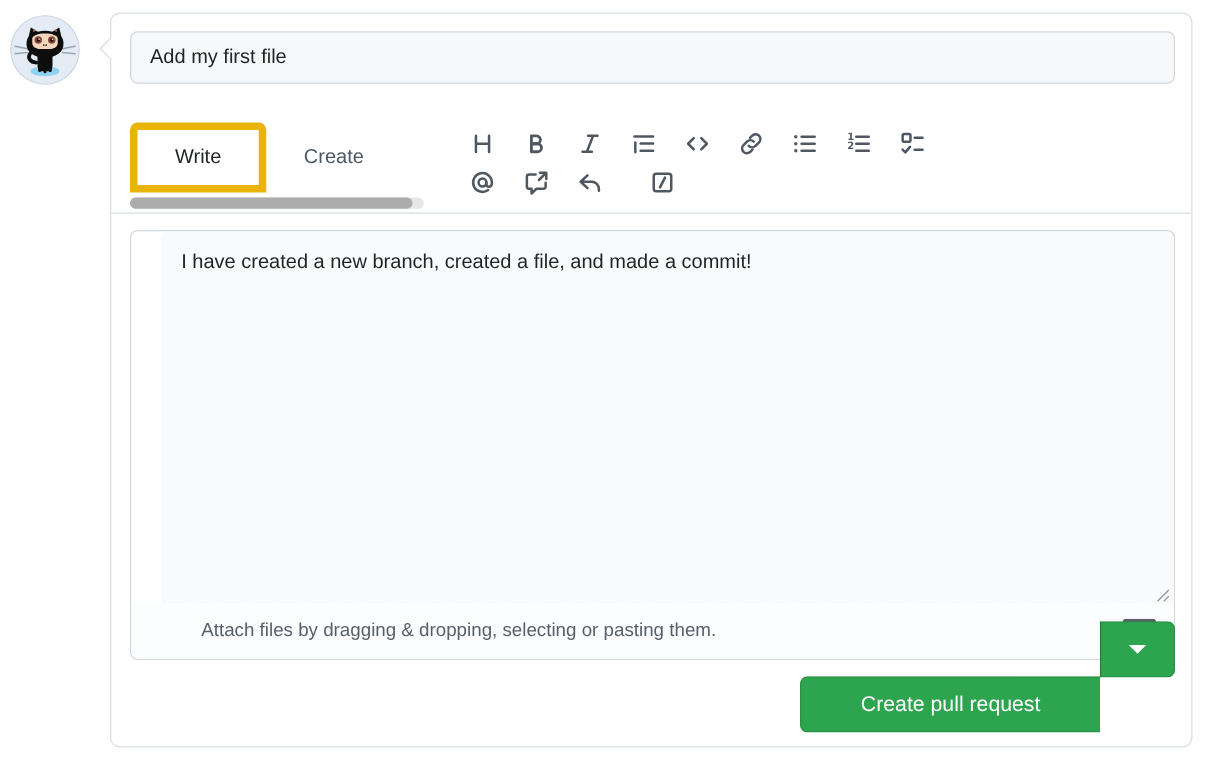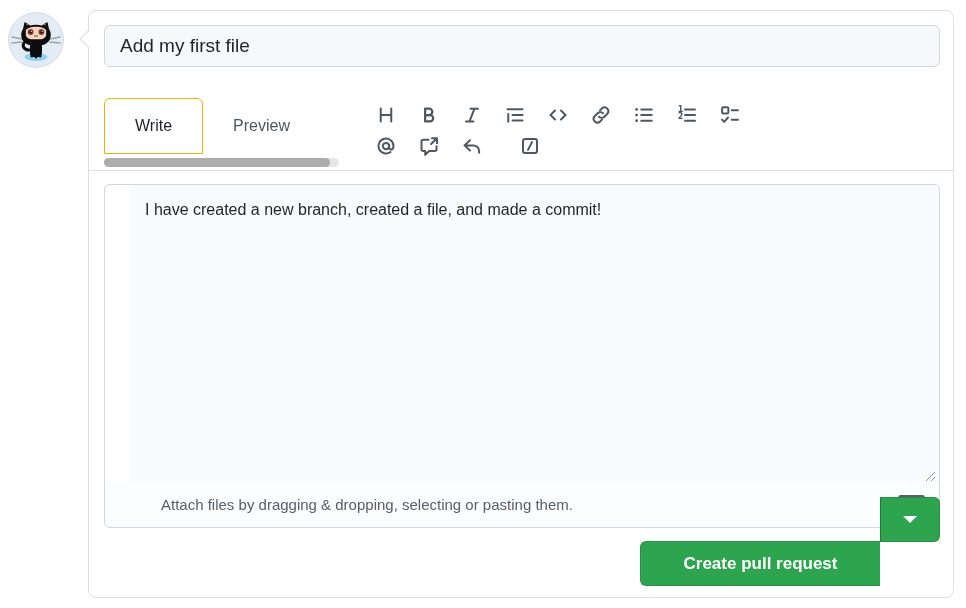--- a/index.html
+++ b/index.html
@@ -21,37 +21,37 @@
   .bubble-caret {
     position: absolute; left: -7px; top: 22px; width: 12px; height: 12px;
     background: #fff; border-left: 1px solid #d8dee4; border-bottom: 1px solid #d8dee4;
     transform: rotate(45deg);
   }
 
   
   .title-input {
     position: absolute; left: 15px; top: 14px; width: 836px; height: 42px;
     background: #f6f8fa; border: 1px solid #d0d7de; border-radius: 6px;
-    padding: 0 15px; font-size: 19px; color: #1f2328;
+    padding: 0 15px; font-size: 16px; color: #1f2328;
     font-family: "Liberation Sans", "DejaVu Sans", sans-serif; outline: none;
   }
 
   
   .editor-header {
     position: absolute; left: 0; top: 87px; width: 100%; height: 73px;
     border-bottom: 1px solid #d8dee4;
   }
   .tabs { position: absolute; left: 15px; top: 0; height: 56px; display: flex; }
   .tab {
     height: 56px; padding: 0 30px; background: transparent; border: none;
     font-family: "Liberation Sans", "DejaVu Sans", sans-serif;
     font-size: 16px; color: #4d5761; cursor: pointer;
   }
   .tab.active {
-    background: #fff; border: 1px solid #eab308; border-radius: 6px 6px 0 0;
+    background: #fff; border: 6px solid #eab308; border-radius: 6px 6px 0 0;
     color: #1f2328;
   }
   .tabs-scrollbar {
     position: absolute; left: 15px; top: 60px; width: 235px; height: 9px;
     background: #e6e6e6; border-radius: 5px;
   }
   .tabs-scrollbar .thumb { width: 226px; height: 9px; background: #acacac; border-radius: 5px; }
 
   .toolbar { position: absolute; left: 287px; top: 1px; }
   .toolbar-row { display: flex; align-items: center; height: 31px; column-gap: 23px; }
@@ -84,21 +84,21 @@
     padding: 0 14px 0 16px; background: #fcfdfe; border-radius: 0 0 6px 6px;
   }
   .attach-hint { font-size: 15px; color: #57606a; margin-left: 40px; }
   .md-badge { background: transparent; border: none; padding: 0; cursor: pointer; display: flex; }
 
   
   .actions { position: absolute; right: 13px; bottom: 11px; display: flex; }
   .btn-primary {
     width: 240px; height: 45px; background: #2da44e; color: #ffffff;
     border: 1px solid rgba(27,31,36,0.15); border-right: none;
-    border-radius: 6px 0 0 6px; font-size: 17px; font-weight: bold;
+    border-radius: 6px 0 0 6px; font-size: 17px; font-weight: normal;
     font-family: "Liberation Sans", "DejaVu Sans", sans-serif; cursor: pointer; margin-top: 44px;
   }
   .btn-caret {
     width: 60px; height: 45px; background: #2da44e;
     border: 1px solid rgba(27,31,36,0.15); border-left: 1px solid rgba(17,70,34,0.45);
     border-radius: 0 6px 6px 0; cursor: pointer;
     display: flex; align-items: center; justify-content: center;
   }
   .caret-down {
     width: 0; height: 0; border-left: 7px solid transparent;
@@ -151,21 +151,21 @@
   </div>
 
   <div class="card">
     <div class="bubble-caret"></div>
 
     <input class="title-input" type="text" value="Add my first file" style="">
 
     <div class="editor-header">
       <div class="tabs">
         <button class="tab active">Write</button>
-        <button class="tab">Preview</button>
+        <button class="tab">Create</button>
       </div>
       <div class="tabs-scrollbar">
         <div class="thumb"></div>
       </div>
 
       <div class="toolbar">
         <div class="toolbar-row">
           <button class="tb-btn">
             <svg viewBox="0 0 16 16">
                 <path d="M3.8 2.8v10.4M12.2 2.8v10.4M3.8 8h8.4"></path>

